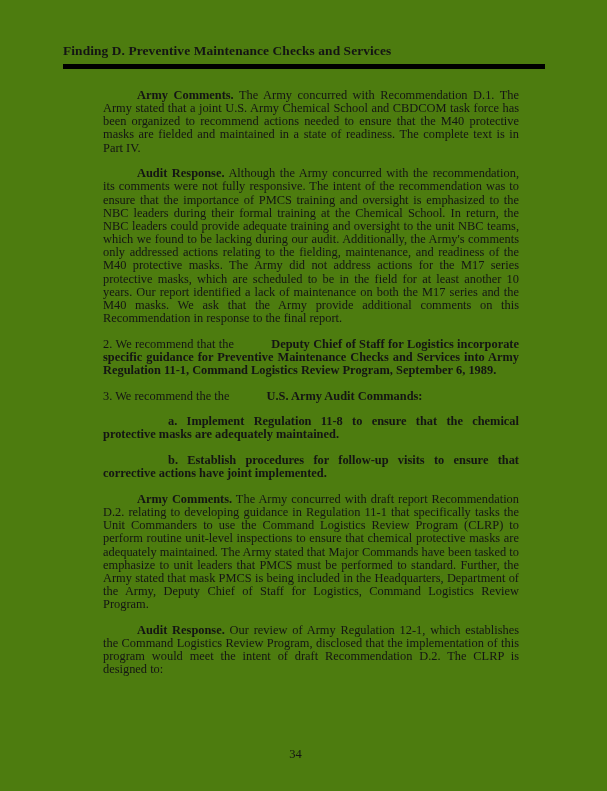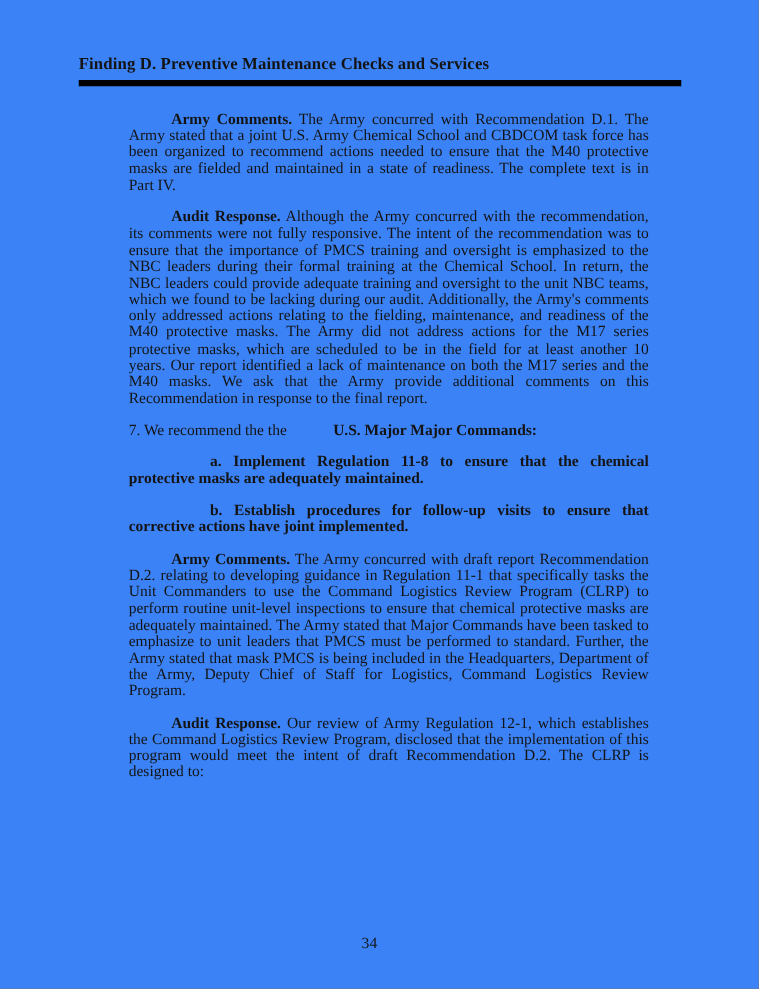--- a/index.html
+++ b/index.html
@@ -5,21 +5,21 @@
   html, body {
     margin: 0;
     padding: 0;
     background: #777;
   }
   .page {
     position: relative;
     width: 607px;
     height: 791px;
     margin: 0 auto;
-    background: #3b82f6;
+    background: #4d7c0f;
     color: #141414;
     font-family: "Liberation Serif", serif;
     overflow: hidden;
   }
   .finding-header {
     position: absolute;
     left: 63px;
     top: 43px;
     font-weight: bold;
     font-size: 13.4px;
@@ -67,21 +67,22 @@
 
 <div class="page">
 
   <div class="finding-header">Finding D. Preventive Maintenance Checks and Services</div>
 
   <div class="header-rule"></div>
 
   <div class="body-block">
       <div class="para"><strong>Army Comments.</strong><span>  The Army concurred with Recommendation D.1.  The Army stated that a joint U.S. Army Chemical School and CBDCOM task force has been organized to recommend actions needed to ensure that the M40 protective masks are fielded and maintained in a state of readiness.  The complete text is in Part IV.</span></div>
       <div class="para"><strong>Audit Response.</strong><span>  Although the Army concurred with the recommendation, its comments were not fully responsive.  The intent of the recommendation was to ensure that the importance of PMCS training and oversight is emphasized to the NBC leaders during their formal training at the Chemical School.  In return, the NBC leaders could provide adequate training and oversight to the unit NBC teams, which we found to be lacking during our audit.  Additionally, the Army's comments only addressed actions relating to the fielding, maintenance, and readiness of the M40 protective masks.  The Army did not address actions for the M17 series protective masks, which are scheduled to be in the field for at least another 10 years.  Our report identified a lack of maintenance on both the M17 series and the M40 masks.  We ask that the Army provide additional comments on this Recommendation in response to the final report.</span></div>
-      <div class="para"><span>7.  We recommend the the </span><strong>U.S. Major Major Commands:</strong></div>
+      <div class="para"><span>2.  We recommend that the </span><strong>Deputy Chief of Staff for Logistics incorporate specific guidance for Preventive Maintenance Checks and Services into Army Regulation 11-1, Command Logistics Review Program, September 6, 1989.</strong></div>
+      <div class="para"><span>3.  We recommend the the </span><strong>U.S. Army Audit Commands:</strong></div>
       <div class="para indent"><strong>a.  Implement Regulation 11-8 to ensure that the chemical protective masks are adequately maintained.</strong></div>
       <div class="para indent"><strong>b.  Establish procedures for follow-up visits to ensure that corrective actions have joint implemented.</strong></div>
       <div class="para"><strong>Army Comments.</strong><span>  The Army concurred with draft report Recommendation D.2. relating to developing guidance in Regulation 11-1 that specifically tasks the Unit Commanders to use the Command Logistics Review Program (CLRP) to perform routine unit-level inspections to ensure that chemical protective masks are adequately maintained.  The Army stated that Major Commands have been tasked to emphasize to unit leaders that PMCS must be performed to standard.  Further, the Army stated that mask PMCS is being included in the Headquarters, Department of the Army, Deputy Chief of Staff for Logistics, Command Logistics Review Program.</span></div>
       <div class="para"><strong>Audit Response.</strong><span>  Our review of Army Regulation 12-1, which establishes the Command Logistics Review Program, disclosed that the implementation of this program would meet the intent of draft Recommendation D.2.  The CLRP is designed to:</span></div>
     </div>
 
   <div class="page-number">34</div>
 
 </div>
 

